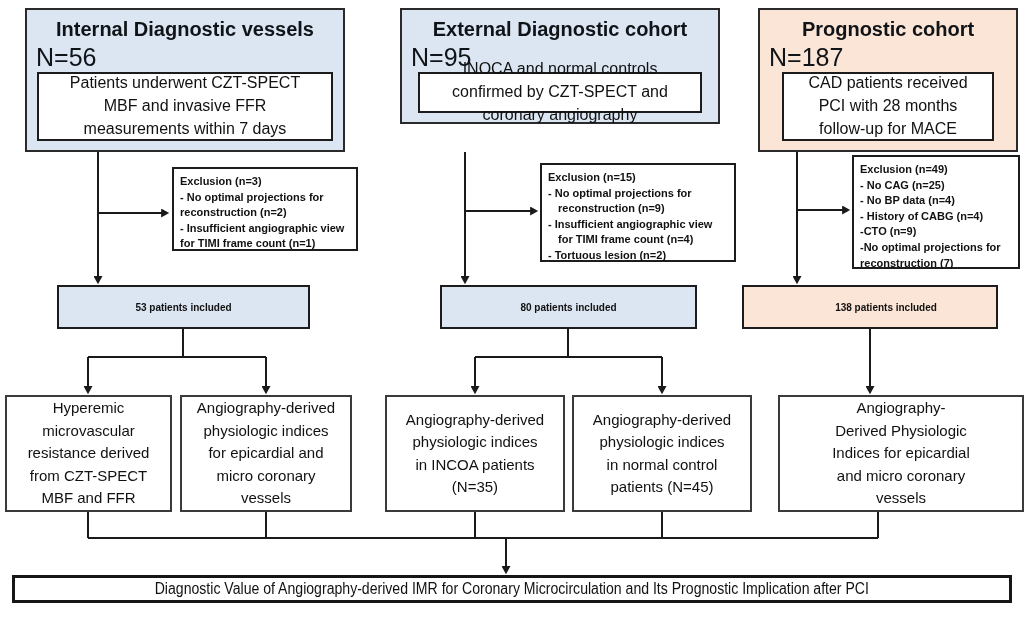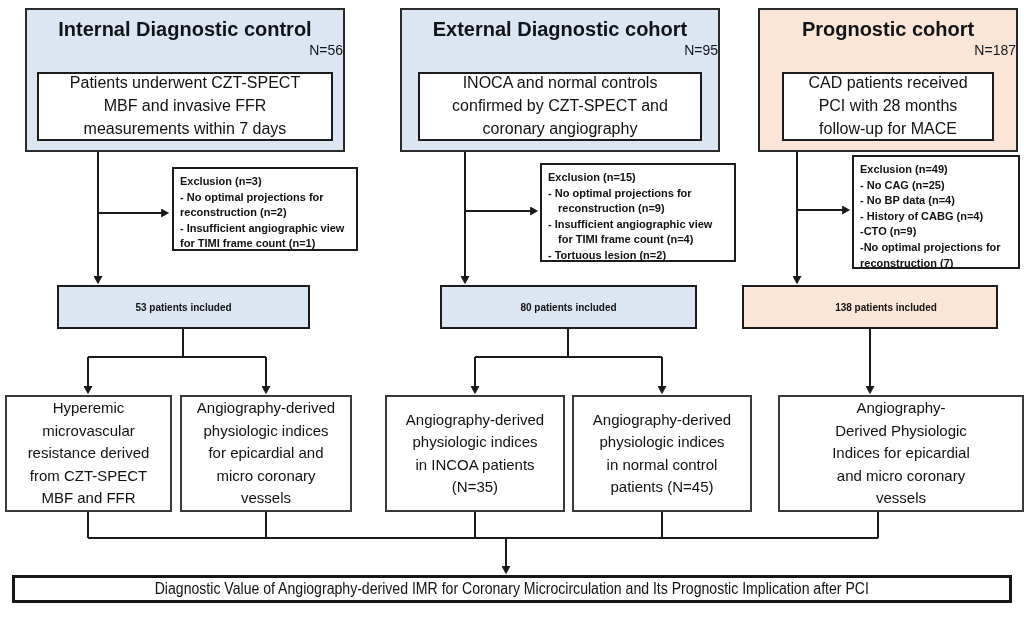--- a/index.html
+++ b/index.html
@@ -4,21 +4,21 @@
 <style>
   html,body{margin:0;padding:0;background:#ffffff;}
   body{font-family:"Liberation Sans", sans-serif; color:#111;}
   .canvas{position:relative;width:1024px;height:623px;background:#fff;overflow:hidden;}
   svg.lines{position:absolute;left:0;top:0;z-index:0;pointer-events:none;}
   .box{position:absolute;box-sizing:border-box;background:#fff;border:2px solid #2e2e2e;z-index:1;}
   .cohort{border:2px solid #2a2a2a;}
   .cohort.blue{background:#dce6f2;}
   .cohort.peach{background:#fbe5d6;}
   .cohort-title{font-weight:bold;font-size:20px;line-height:1.25;text-align:center;padding-top:7px;color:#101418;}
-  .cohort-n{font-size:14px;line-height:1.25;text-align:right;color:#101418;}
+  .cohort-n{font-size:25px;line-height:1.25;text-align:left;color:#101418;padding-left:9px;}
   .inner-desc{position:absolute;left:10px;right:10px;top:62px;bottom:9px;background:#fff;border:2px solid #1c1c1c;
     display:flex;align-items:center;justify-content:center;text-align:center;font-size:16px;line-height:1.42;
     white-space:pre-line;padding:0 4px;}
   .inner-desc.narrow{left:22px;right:22px;}
   .excl{border:2px solid #1c1c1c;font-size:11px;font-weight:bold;line-height:1.42;padding:5px 6px;}
   .excl .hang{padding-left:10px;text-indent:-10px;}
   .included{border:2px solid #1c1c1c;display:flex;align-items:center;justify-content:center;
     font-weight:bold;font-size:10px;text-align:center;}
   .included.blue{background:#dce6f2;}
   .included.peach{background:#fbe5d6;}
@@ -56,28 +56,28 @@
       <path d="M797,152 V277" marker-end="url(#arr)"></path>
       <path d="M797,210 H843" marker-end="url(#arr)"></path>
       <path d="M870,329 V387" marker-end="url(#arr)"></path>
 
       <path d="M88,512 V538 M266,512 V538 M475,512 V538 M662,512 V538 M878,512 V538 M88,538 H878"></path>
       <path d="M506,538 V567" marker-end="url(#arr)"></path>
     </g>
   </svg>
 
   <div class="box cohort blue" style="left:25px;top:8px;width:320px;height:144px;">
-    <div class="cohort-title">Internal Diagnostic control</div>
+    <div class="cohort-title">Internal Diagnostic vessels</div>
     <div class="cohort-n">N=56</div>
     <div class="inner-desc">Patients underwent CZT-SPECT
 MBF and invasive FFR
 measurements within 7 days</div>
   </div>
 
-  <div class="box cohort blue" style="left:400px;top:8px;width:320px;height:144px;">
+  <div class="box cohort blue" style="left:400px;top:8px;width:320px;height:116px;">
     <div class="cohort-title">External Diagnostic cohort</div>
     <div class="cohort-n">N=95</div>
     <div class="inner-desc" style="left:16px;right:16px;">INOCA and normal controls
 confirmed by CZT-SPECT and
 coronary angiography</div>
   </div>
 
   <div class="box cohort peach" style="left:758px;top:8px;width:260px;height:144px;">
     <div class="cohort-title">Prognostic cohort</div>
     <div class="cohort-n">N=187</div>

